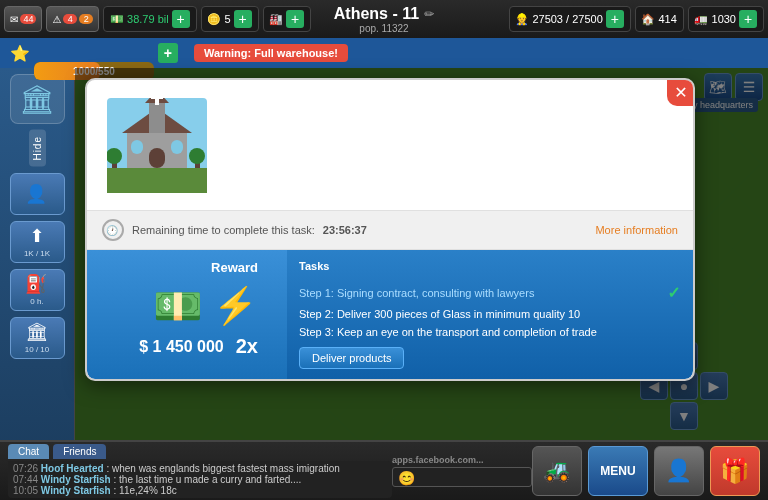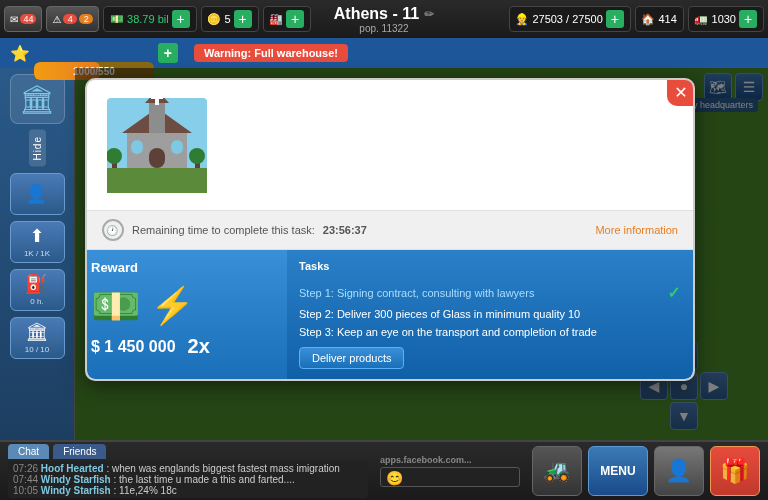--- a/index.html
+++ b/index.html
@@ -394,26 +394,26 @@
     .dialog-bottom {
       display: flex;
       gap: 0;
       background: #e8e8e8;
       border-radius: 0 0 8px 8px;
     }
     
     .reward-panel {
       background: linear-gradient(to bottom, #3a90d8, #1a70b8);
       border-radius: 0 0 0 8px;
-      padding: 10px 4px;
+      padding: 10px 29px;
       width: 200px;
       flex-shrink: 0;
       display: flex;
       flex-direction: column;
-      align-items: flex-start;
+      align-items: flex-end;
     }
     .reward-title {
       color: #fff;
       font-size: 13px;
       font-weight: bold;
       margin-bottom: 10px;
     }
     .reward-items {
       display: flex;
       gap: 10px;
@@ -486,21 +486,21 @@
       position: absolute;
       bottom: 0;
       left: 0;
       right: 0;
       height: 60px;
       background: linear-gradient(to bottom, #2a2a2a, #1a1a1a);
       border-top: 2px solid #444;
       display: flex;
       align-items: center;
       padding: 14px 8px;
-      gap: 12px;
+      gap: 0;
       z-index: 100;
       justify-content: flex-end;
     }
     .chat-area {
       flex: 1;
       display: flex;
       flex-direction: column;
       gap: 2px;
       max-height: 56px;
       overflow: hidden;
@@ -817,21 +817,21 @@
     </div>
     <div class="chat-messages">
       <div class="chat-msg">
         <span style="color:#888;">07:26 </span>
         <span class="name">Hoof Hearted</span>
         <span>: when was englands biggest fastest mass imigration</span>
       </div>
       <div class="chat-msg">
         <span style="color:#888;">07:44 </span>
         <span class="name">Windy Starfish</span>
-        <span>: the last time u made a this and farted....</span>
+        <span>: the last time u made a curry and farted....</span>
       </div>
       <div class="chat-msg">
         <span style="color:#888;">10:05 </span>
         <span class="name">Windy Starfish</span>
         <span>: 11e,24% 18c</span>
       </div>
     </div>
   </div>
 
   <div style="display:flex;flex-direction:column;gap:2px;align-items:flex-start;">

